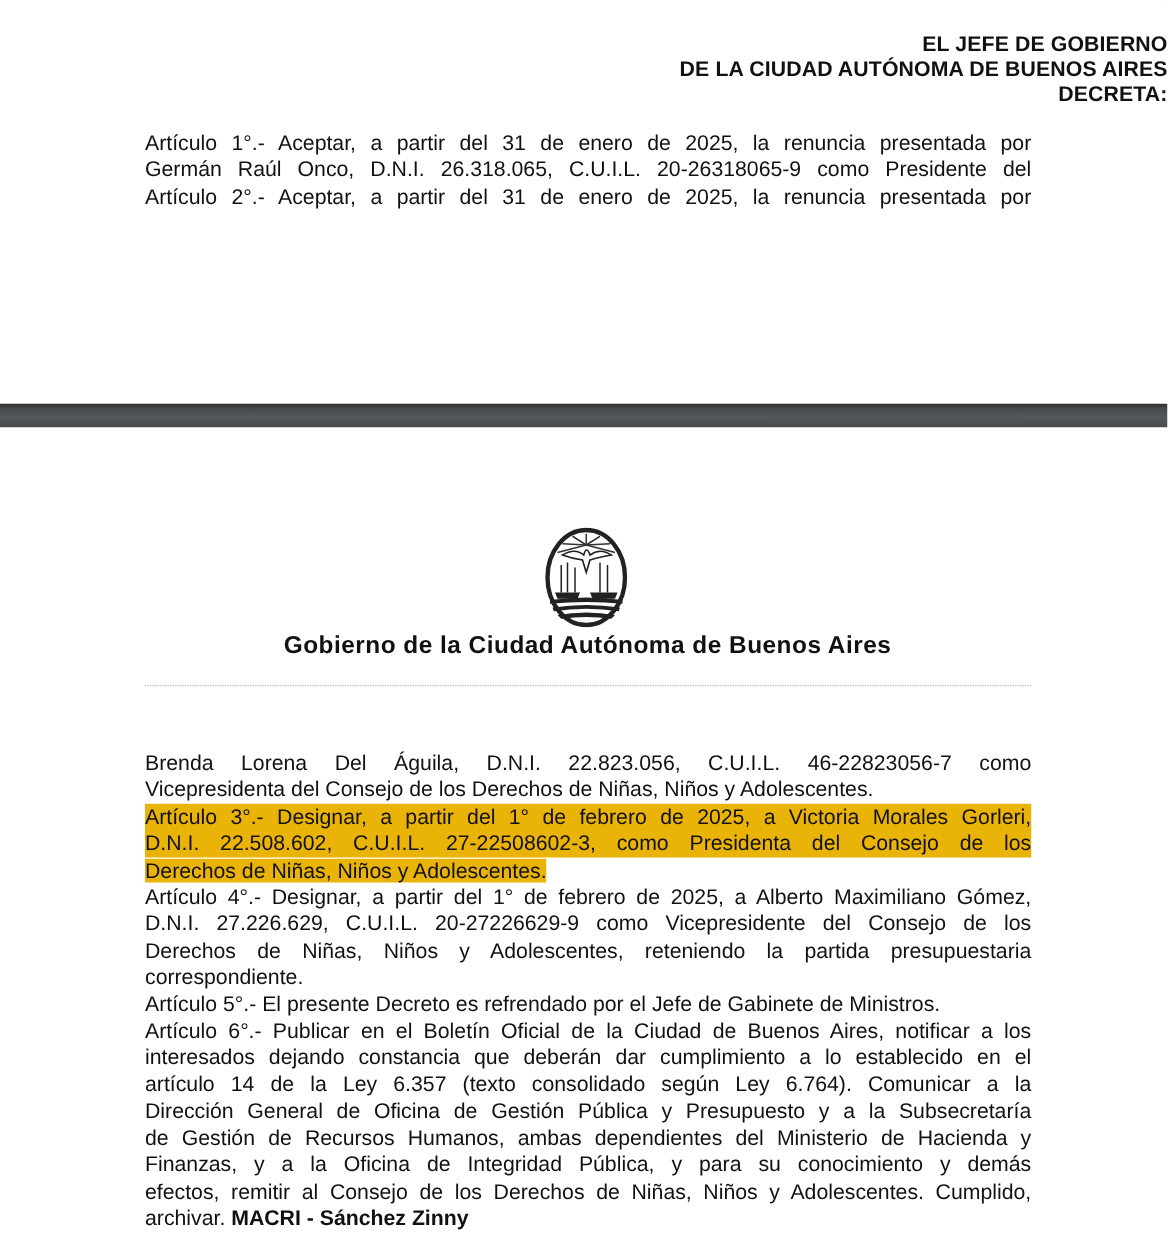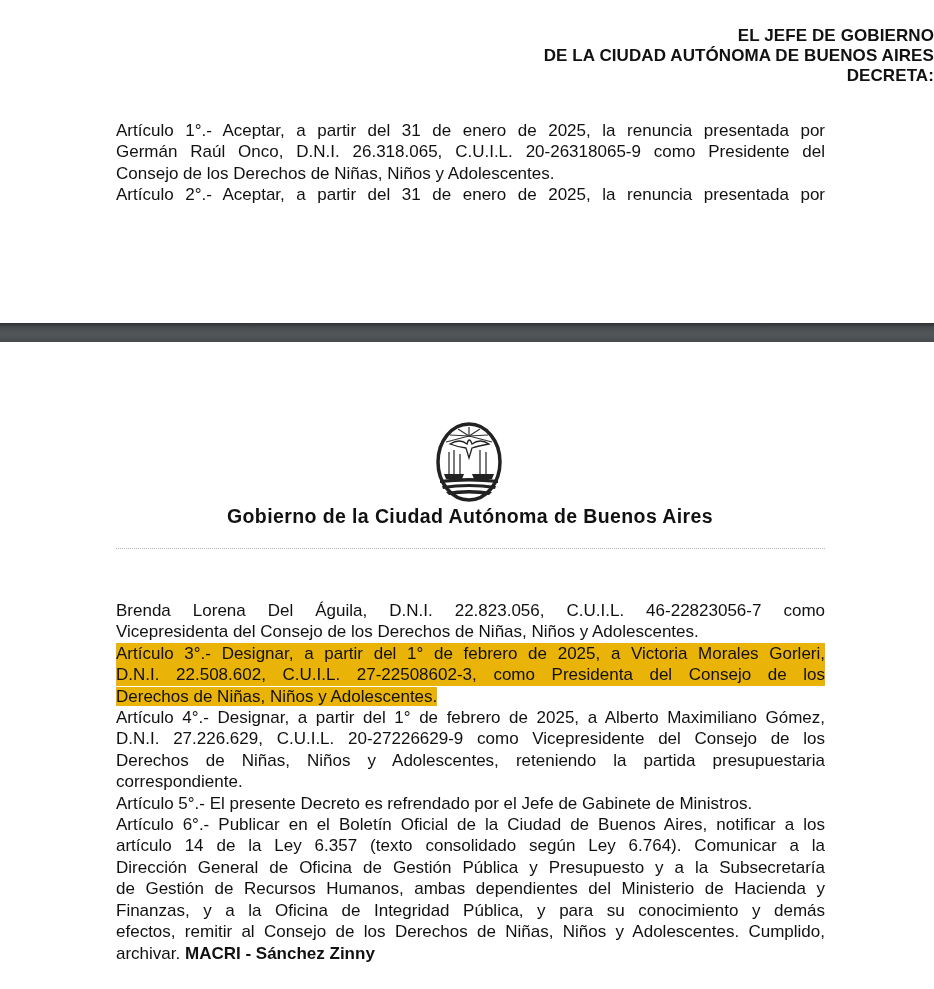--- a/index.html
+++ b/index.html
@@ -49,24 +49,23 @@
 <body>
 
 <div class="topfade"></div>
 
 <div class="page" id="page1">
   <div class="heading" style="top:26px;">
     <div>EL JEFE DE GOBIERNO</div>
     <div>DE LA CIUDAD AUTÓNOMA DE BUENOS AIRES</div>
     <div>DECRETA:</div>
   </div>
-  <div class="body-text" style="top:120px;">
+  <div class="body-text" style="top:104px;">
     <span class="line">Artículo 1°.- Aceptar, a partir del 31 de enero de 2025, la renuncia presentada por</span>
     <span class="line">Germán Raúl Onco, D.N.I. 26.318.065, C.U.I.L. 20-26318065-9 como Presidente del</span>
-    <span class="line last">Consejo de los Derechos de Niñas, Niños y Adolescentes.</span>
     <span class="line">Artículo 2°.- Aceptar, a partir del 31 de enero de 2025, la renuncia presentada por</span>
   </div>
 </div>
 
 <div class="separator"></div>
 
 <div class="page" id="page2">
   <svg class="seal" viewBox="0 0 66 80">
     <ellipse cx="33" cy="40" rx="31" ry="38" fill="#fff" stroke="#222" stroke-width="3.5"></ellipse>
     <g stroke="#333" stroke-width="1.2">
@@ -100,20 +99,21 @@
     <span class="line last">Vicepresidenta del Consejo de los Derechos de Niñas, Niños y Adolescentes.</span>
     <span class="line hl">Artículo 3°.- Designar, a partir del 1° de febrero de 2025, a Victoria Morales Gorleri,</span>
     <span class="line hl">D.N.I. 22.508.602, C.U.I.L. 27-22508602-3, como Presidenta del Consejo de los</span>
     <span class="line last"><span class="hl">Derechos de Niñas, Niños y Adolescentes.</span></span>
     <span class="line">Artículo 4°.- Designar, a partir del 1° de febrero de 2025, a Alberto Maximiliano Gómez,</span>
     <span class="line">D.N.I. 27.226.629, C.U.I.L. 20-27226629-9 como Vicepresidente del Consejo de los</span>
     <span class="line">Derechos de Niñas, Niños y Adolescentes, reteniendo la partida presupuestaria</span>
     <span class="line last">correspondiente.</span>
     <span class="line last">Artículo 5°.- El presente Decreto es refrendado por el Jefe de Gabinete de Ministros.</span>
     <span class="line">Artículo 6°.- Publicar en el Boletín Oficial de la Ciudad de Buenos Aires, notificar a los</span>
+    <span class="line">interesados dejando constancia que deberán dar cumplimiento a lo establecido en el</span>
     <span class="line">artículo 14 de la Ley 6.357 (texto consolidado según Ley 6.764). Comunicar a la</span>
     <span class="line">Dirección General de Oficina de Gestión Pública y Presupuesto y a la Subsecretaría</span>
     <span class="line">de Gestión de Recursos Humanos, ambas dependientes del Ministerio de Hacienda y</span>
     <span class="line">Finanzas, y a la Oficina de Integridad Pública, y para su conocimiento y demás</span>
     <span class="line">efectos, remitir al Consejo de los Derechos de Niñas, Niños y Adolescentes. Cumplido,</span>
     <span class="line last"><span>archivar. </span><span class="sig">MACRI - Sánchez Zinny</span></span>
   </div>
 </div>
 
 </body></html>

